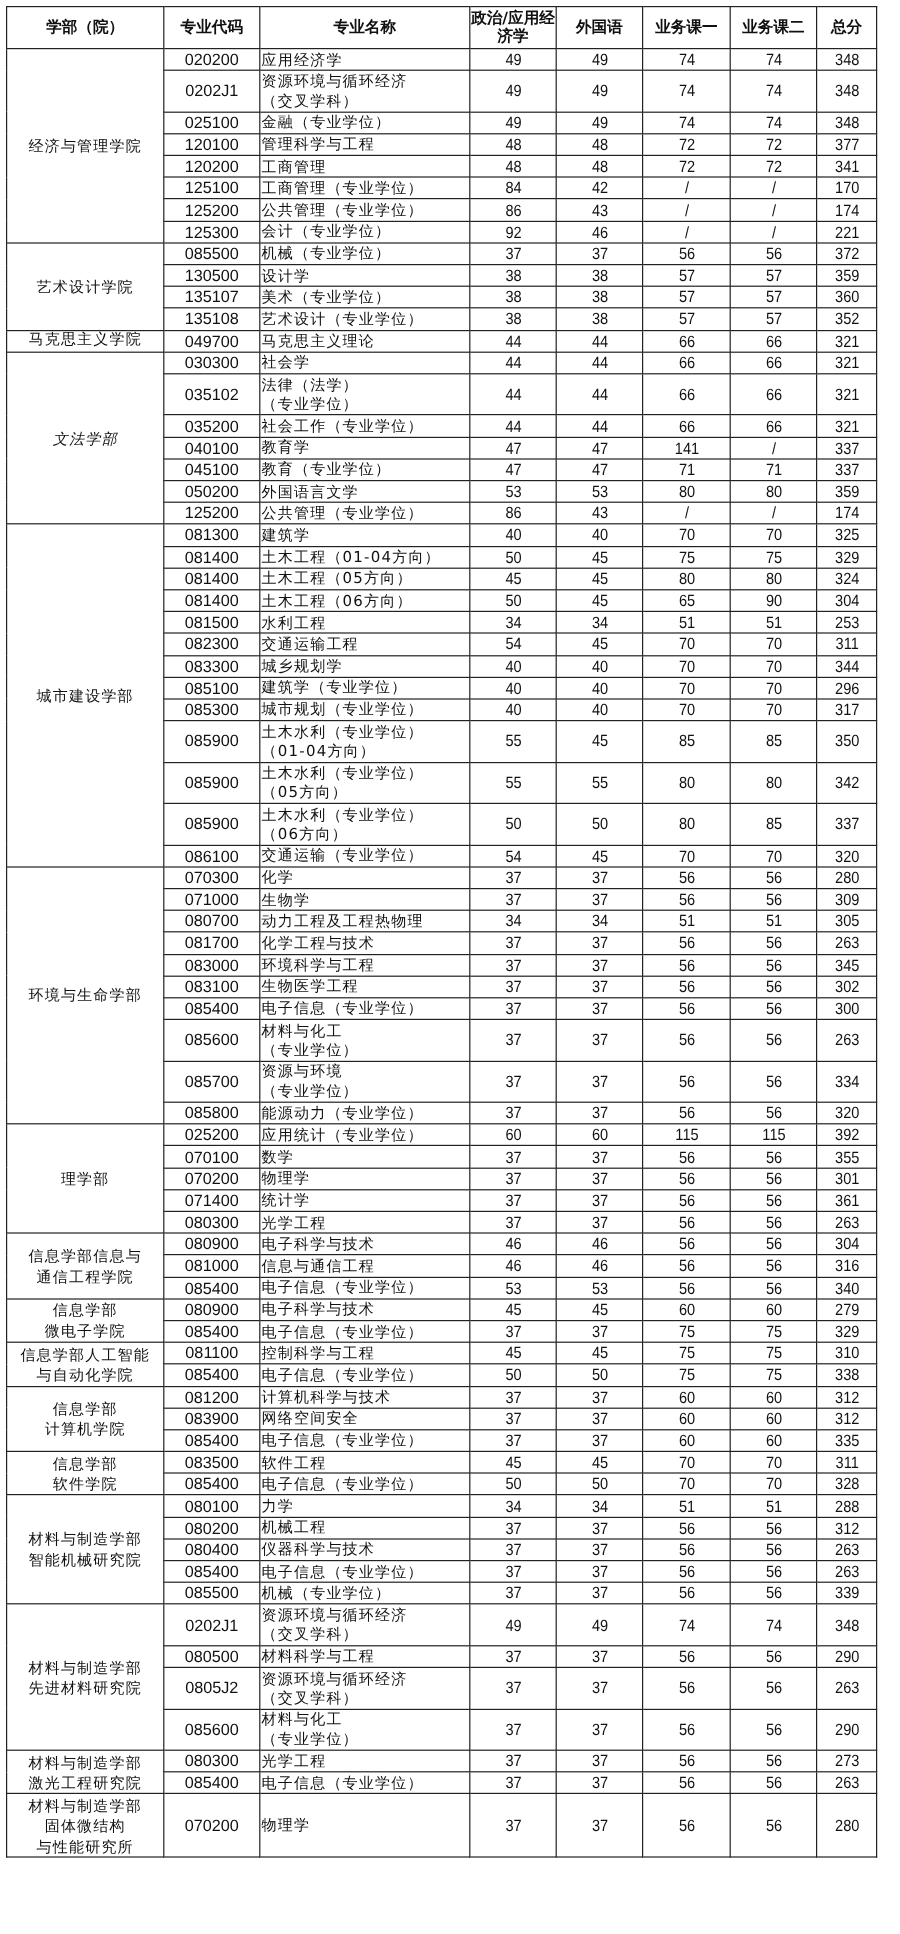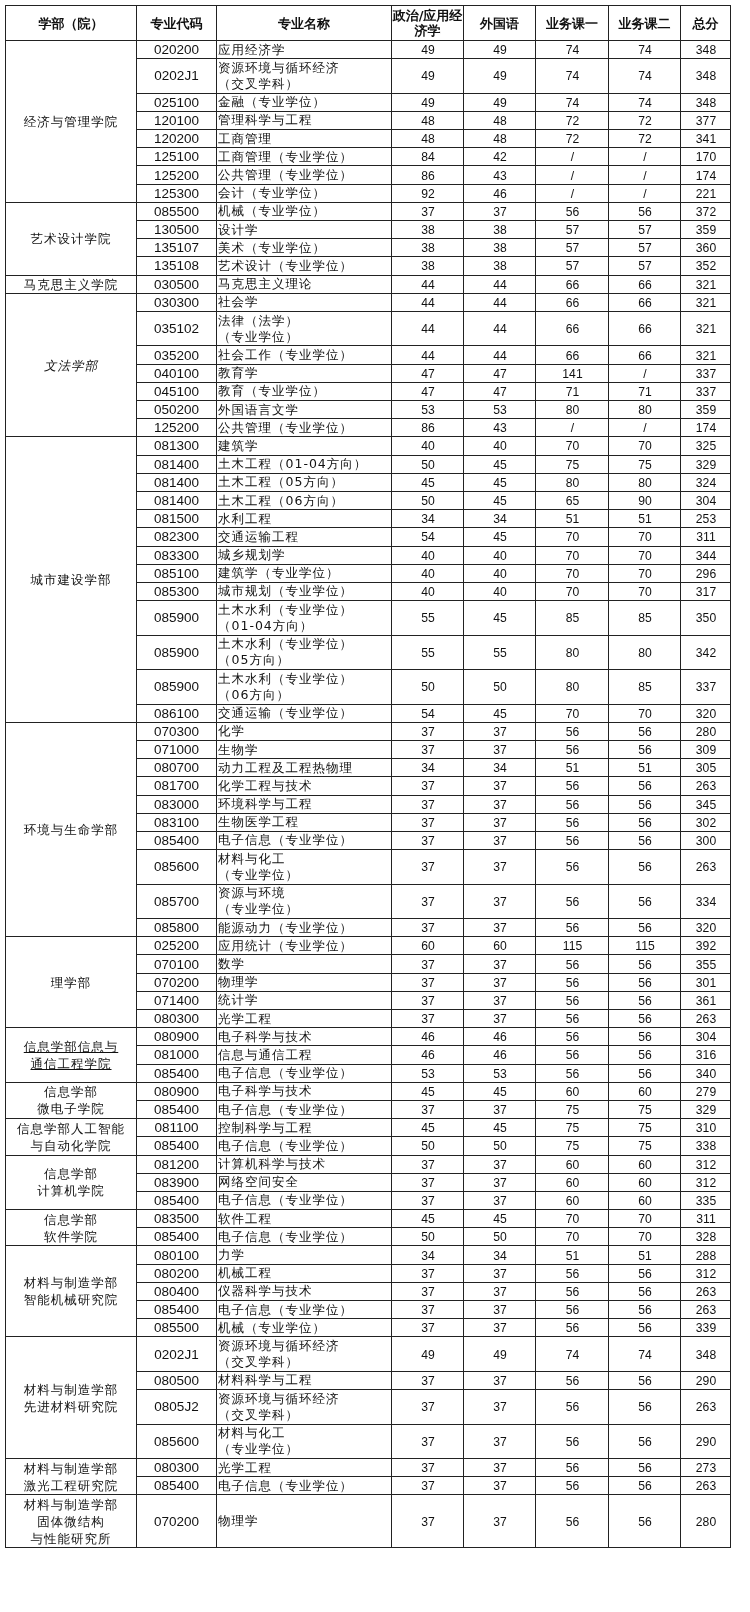--- a/index.html
+++ b/index.html
@@ -151,22 +151,22 @@
         <tr>
           <td class="code">135108</td>
           <td class="name">艺术设计（专业学位）</td>
           <td class="num">38</td>
           <td class="num">38</td>
           <td class="num">57</td>
           <td class="num">57</td>
           <td class="num">352</td>
         </tr>
         <tr>
-          <td class="dept" rowspan="1" style="white-space: pre-line;">马克思主义学院</td>
-          <td class="code">030500</td>
+          <td class="dept" rowspan="1" style="white-space: pre-line; font-family: Liberation Mono, monospace;">马克思主义学院</td>
+          <td class="code">049700</td>
           <td class="name">马克思主义理论</td>
           <td class="num">44</td>
           <td class="num">44</td>
           <td class="num">66</td>
           <td class="num">66</td>
           <td class="num">321</td>
         </tr>
         <tr>
           <td class="dept" rowspan="7" style="white-space: pre-line; font-style: italic;">文法学部</td>
           <td class="code">030300</td>
@@ -347,21 +347,21 @@
         <tr>
           <td class="code">086100</td>
           <td class="name">交通运输（专业学位）</td>
           <td class="num">54</td>
           <td class="num">45</td>
           <td class="num">70</td>
           <td class="num">70</td>
           <td class="num">320</td>
         </tr>
         <tr>
-          <td class="dept" rowspan="10" style="white-space: pre-line;">环境与生命学部</td>
+          <td class="dept" rowspan="10" style="white-space: pre-line; font-family: Liberation Serif, serif;">环境与生命学部</td>
           <td class="code">070300</td>
           <td class="name">化学</td>
           <td class="num">37</td>
           <td class="num">37</td>
           <td class="num">56</td>
           <td class="num">56</td>
           <td class="num">280</td>
         </tr>
         <tr>
           <td class="code">071000</td>
@@ -486,21 +486,21 @@
         <tr>
           <td class="code">080300</td>
           <td class="name">光学工程</td>
           <td class="num">37</td>
           <td class="num">37</td>
           <td class="num">56</td>
           <td class="num">56</td>
           <td class="num">263</td>
         </tr>
         <tr>
-          <td class="dept" rowspan="3" style="white-space: pre-line; text-decoration: underline;">信息学部信息与
+          <td class="dept" rowspan="3" style="white-space: pre-line;">信息学部信息与
 通信工程学院</td>
           <td class="code">080900</td>
           <td class="name">电子科学与技术</td>
           <td class="num">46</td>
           <td class="num">46</td>
           <td class="num">56</td>
           <td class="num">56</td>
           <td class="num">304</td>
         </tr>
         <tr>

